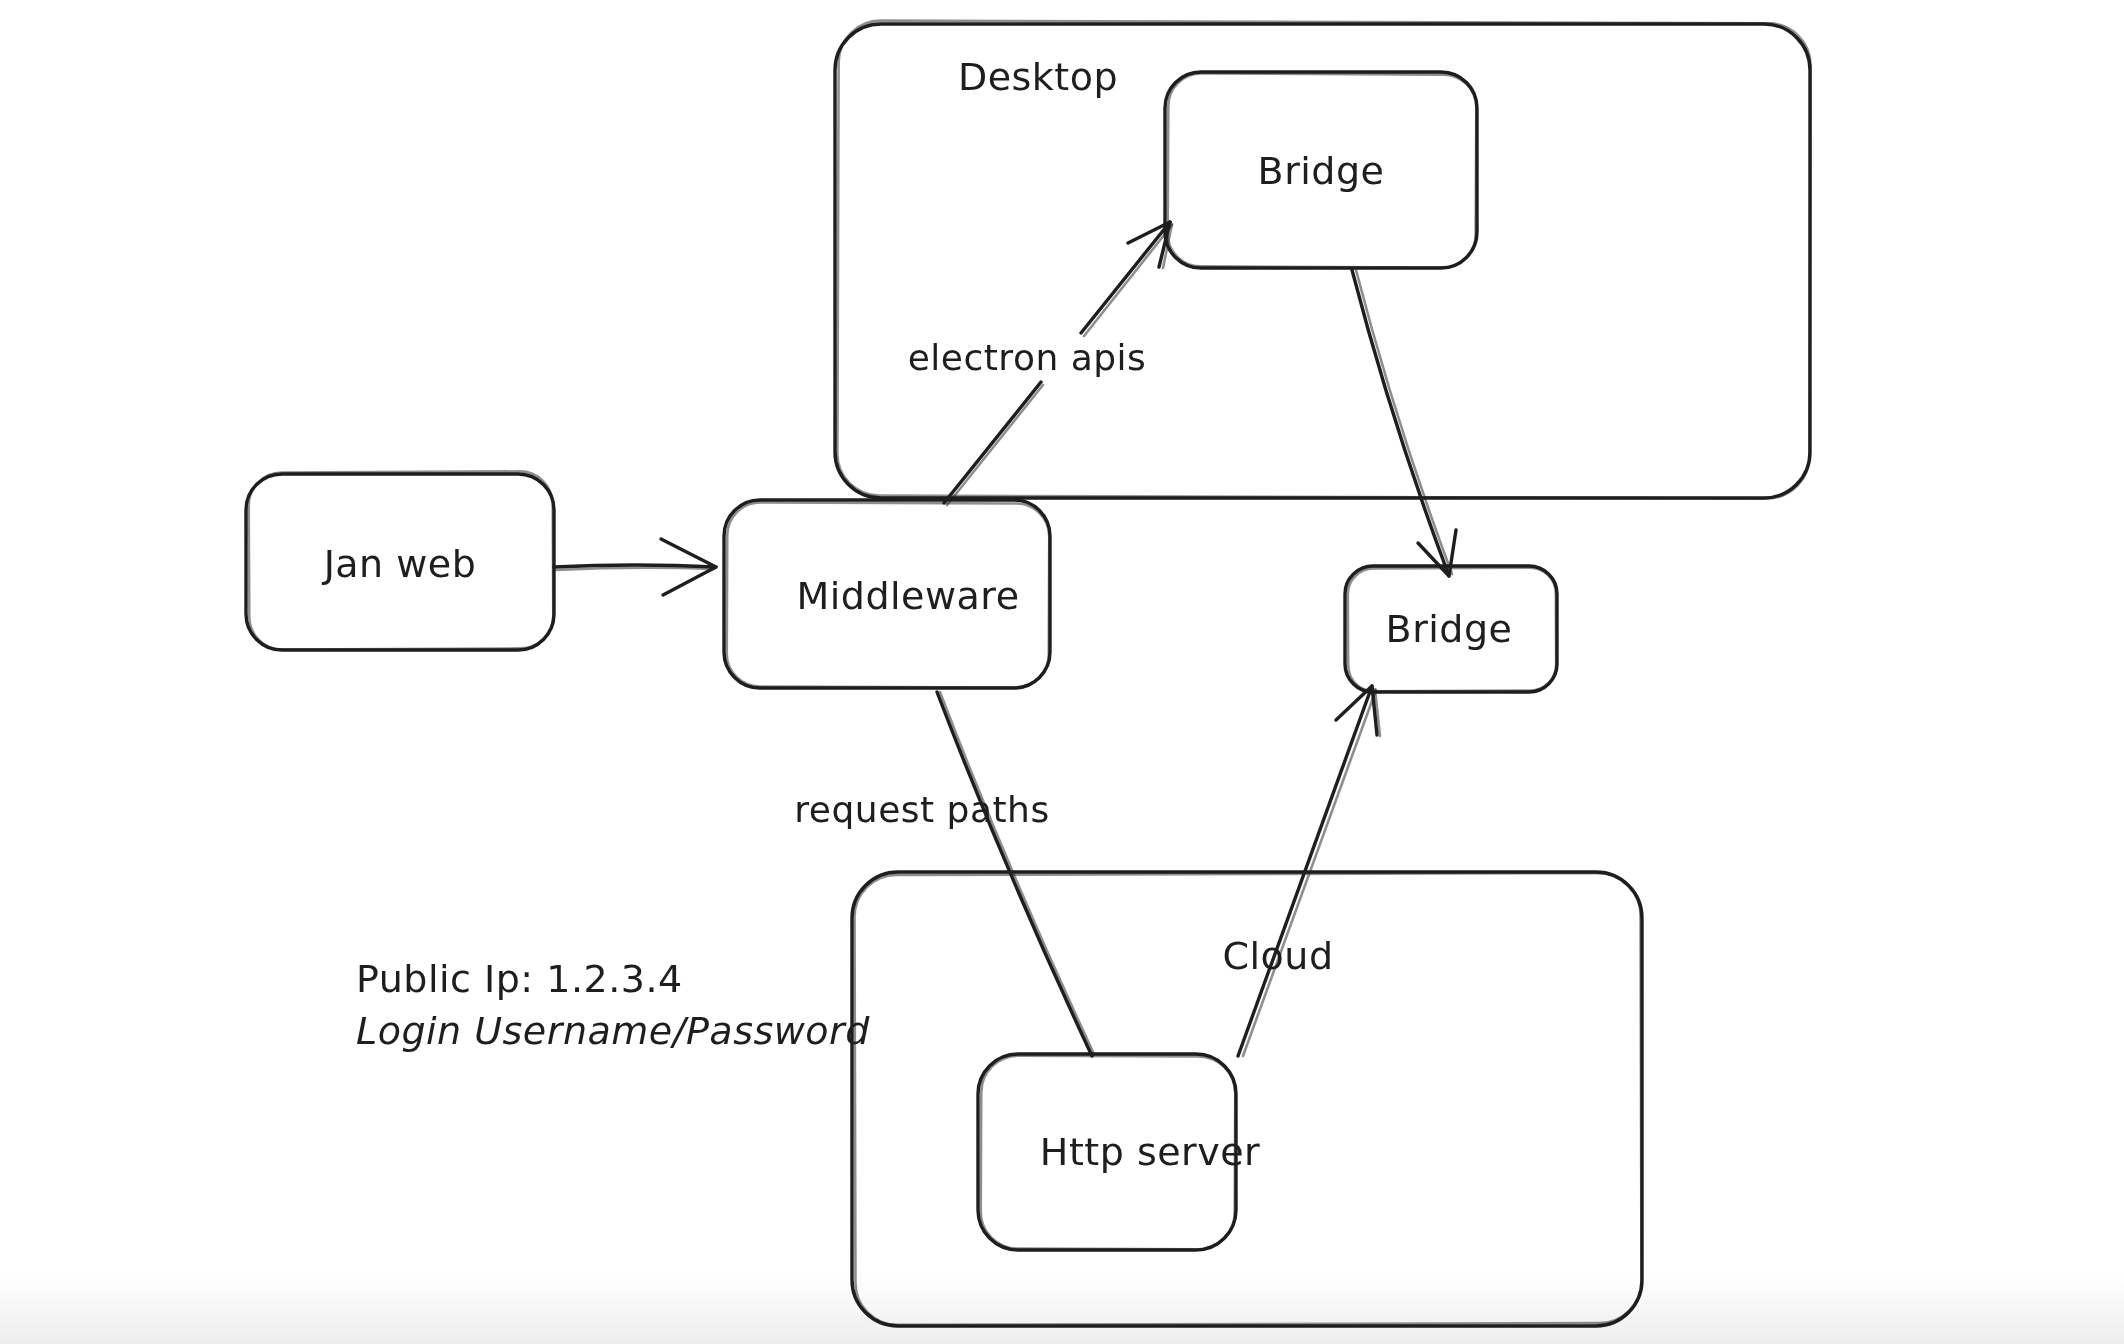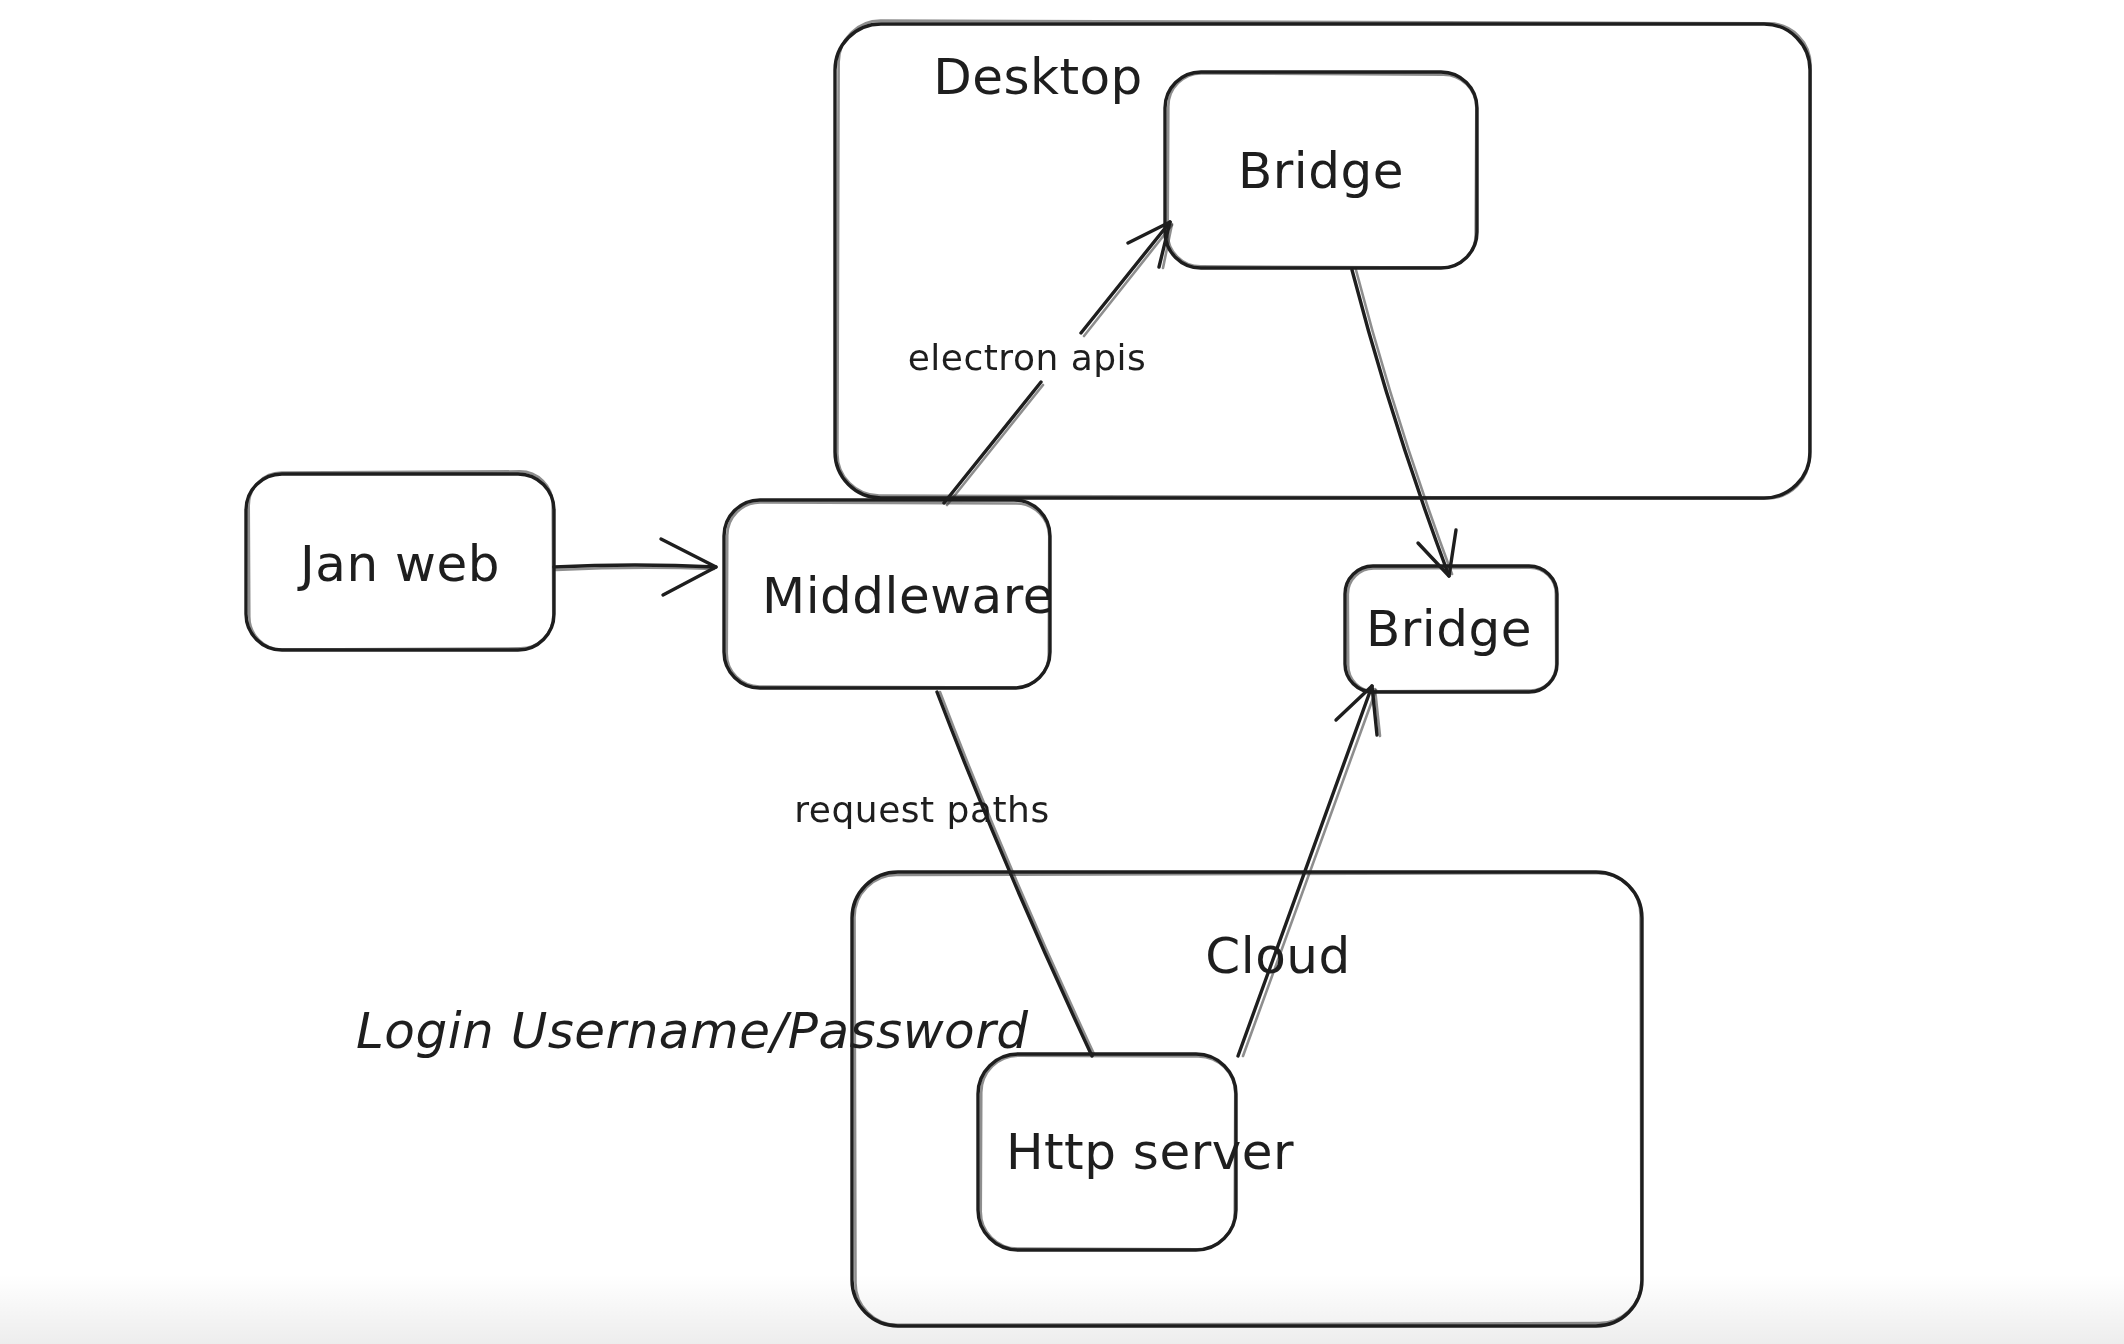--- a/index.html
+++ b/index.html
@@ -11,21 +11,21 @@
     font-family:"DejaVu Sans", sans-serif;
     color:var(--stroke,#1e1e1e);
   }
   .ink-layer{position:absolute;left:0;top:0;z-index:3;pointer-events:none;}
   .ink{stroke:var(--stroke,#1e1e1e);fill:none;stroke-width:3.4;stroke-linecap:round;stroke-linejoin:round;}
   .ink2{opacity:.5;stroke-width:2.6;}
   .lbl{
     position:absolute;z-index:2;
     transform:translate(-50%,-50%);
     white-space:nowrap;
-    font-size:50px;line-height:1.15;letter-spacing:.5px;
+    font-size:38px;line-height:1.15;letter-spacing:.5px;
   }
   .edge-lbl{font-size:36px;text-align:center;}
   .anno{transform:translateY(-50%);}
   .bottom-fade{
     position:absolute;left:0;bottom:0;width:100%;height:70px;z-index:1;
     background:linear-gradient(180deg, rgba(0,0,0,0) 0%, rgba(0,0,0,0.07) 100%);
   }
 </style>
 </head>
 <body style="background: rgb(255, 255, 255);">
@@ -39,20 +39,21 @@
 
   <div class="lbl" style="left:400px;top:565px;">Jan web</div>
   <div class="lbl" style="left:887px;top:597px;margin-left:21px;">Middleware</div>
   <div class="lbl" style="left:1321px;top:172px;">Bridge</div>
   <div class="lbl" style="left:1449px;top:630px;">Bridge</div>
   <div class="lbl" style="left:1107px;top:1153px;margin-left:43px;">Http server</div>
 
   <div class="lbl edge-lbl" style="left:1027px;top:358px;">electron apis</div>
   <div class="lbl edge-lbl" style="left:896px;top:810px;margin-left:26px;">request paths</div>
 
+  <div class="lbl anno" style="left:356px;top:980px;">Public Ip: 1.2.3.4</div>
   <div class="lbl anno" style="left:356px;top:1032px;font-style:italic;">Login Username/Password</div>
 
   <svg class="ink-layer" width="2124" height="1344" viewBox="0 0 2124 1344">
 
     <g>
       <rect class="ink" x="835" y="24" width="975" height="474" rx="46"></rect>
       <rect class="ink ink2" x="838" y="22" width="972" height="475" rx="42" transform="rotate(0.18 1322 261)"></rect>
     </g>
 
     <g>

